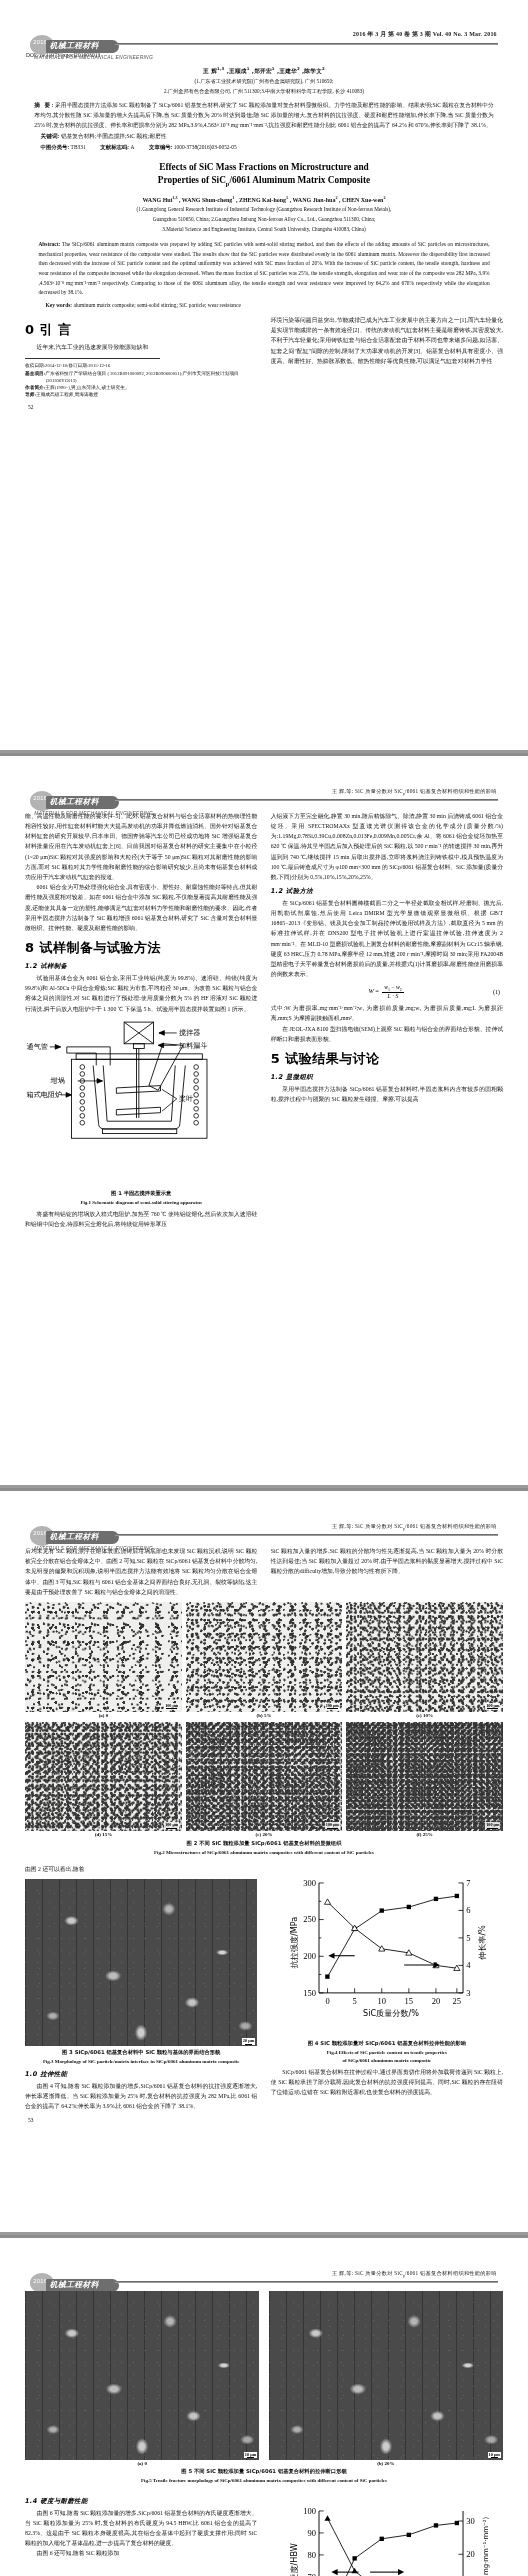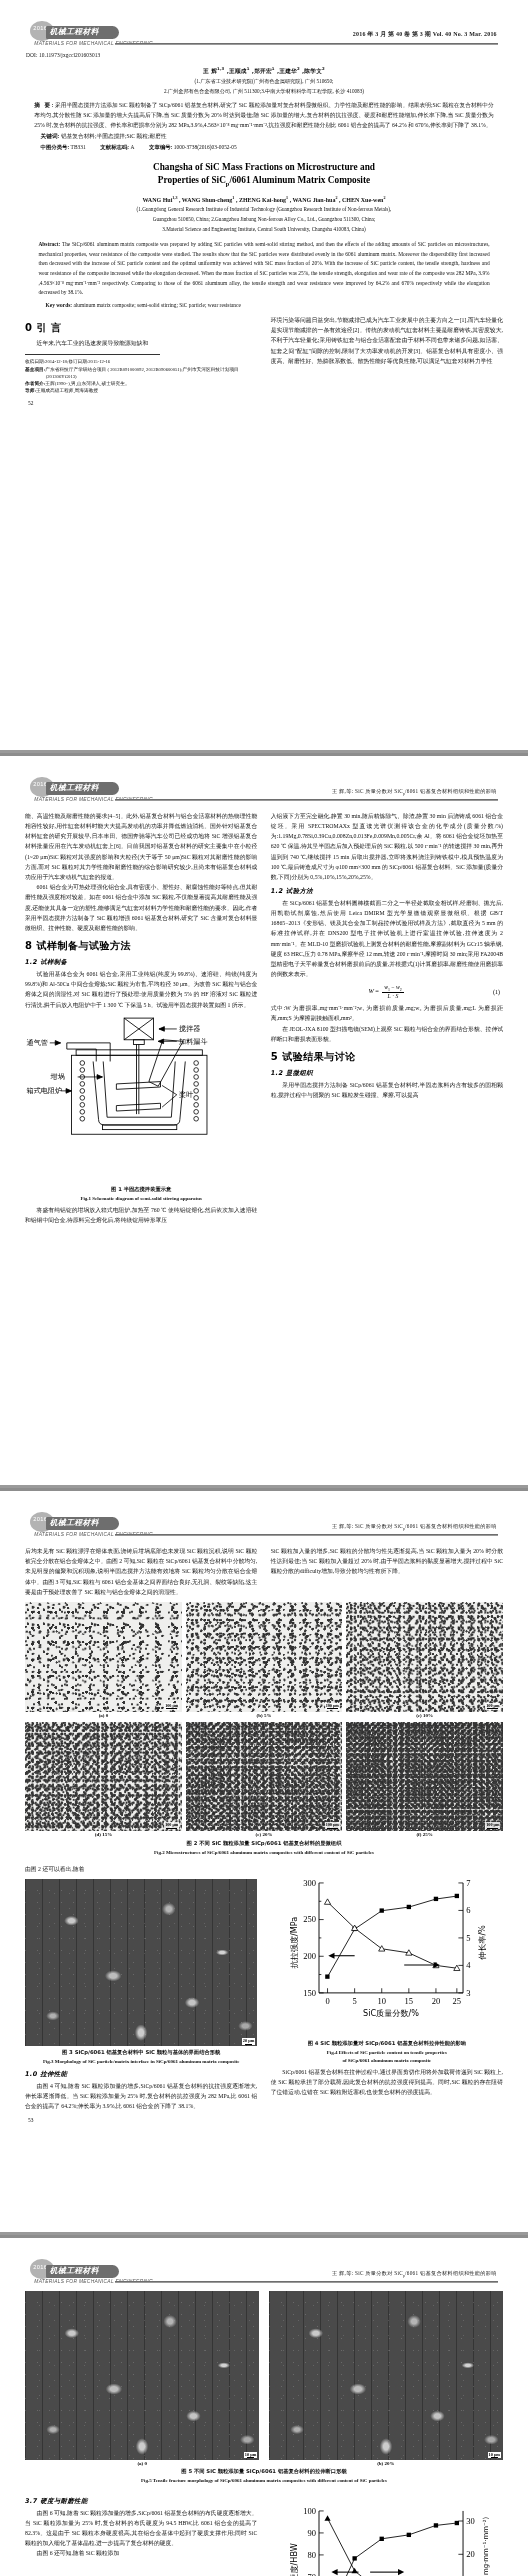--- a/index.html
+++ b/index.html
@@ -9,21 +9,21 @@
   .doc { width:528px; margin:0 auto; background:#9a9a9a; }
 
   .page {
     width:528px; background:#ffffff; position:relative;
     padding:0; margin:0 0 3.1px 0; overflow:hidden;
   }
   .page-inner { padding: 17.5px 25px 10.3px 25px; }
 
   
   .runhead { position:relative; height:30px; margin-bottom:3.1px; }
-  .logo-wrap { position:absolute; left:5.2px; top:2px; width:170px; height:30px; }
+  .logo-wrap { position:absolute; left:5.2px; top:16px; width:170px; height:30px; }
   .logo-ellipse {
     position:absolute; left:0; top:1px; width:24px; height:20.6px;
     border-radius:50%; background:#b3b3b3;
   }
   .logo-year {
     position:absolute; left:3.1px; top:5.7px; font-size:5.7px; color:#ffffff;
     font-family:"Liberation Sans", sans-serif; letter-spacing:0.3px;
   }
   .logo-bar {
     position:absolute; left:15.5px; top:6.7px; width:73px; height:13px;
@@ -105,21 +105,21 @@
 
   
   .cols { display:flex; gap:13.4px; margin-top:7.2px; }
   .col { flex:1 1 0; min-width:0; }
   .col p, .col div.para {
     font-size:5.8px; line-height:1.76; text-align:justify; color:#111;
     margin:0 0 0 0; text-indent:2em;
   }
   .col p.noind { text-indent:0; }
   h3.sec {
-    font-size:10px; font-weight:bold; margin:6.2px 0 3.1px 0; color:#000;
+    font-size:13px; font-weight:bold; margin:6.2px 0 3.1px 0; color:#000;
     font-family:"DejaVu Sans", sans-serif; letter-spacing:0.5px;
   }
   h4.subsec {
     font-size:6.4px; font-weight:bold; margin:4.6px 0 2.1px 0; color:#000;
     font-family:"DejaVu Sans", sans-serif; letter-spacing:0.4px;font-style:italic;
   }
   sup { font-size:.68em; vertical-align:super; }
   sub { font-size:.68em; vertical-align:sub; }
 
   .footnote-rule { border-top:0.5px solid #333; width:58%; margin:5.2px 0 3.6px 0; }
@@ -266,21 +266,21 @@
     <div class="clc">
       <span class="lbl">中图分类号:</span>
       <span>TB331</span><span class="sp"></span>
       <span class="lbl">文献标志码:</span>
       <span>A</span><span class="sp"></span>
       <span class="lbl">文章编号:</span>
       <span>1000-3738(2016)03-0052-05</span>
     </div>
 
     <h2 class="title-en">
-      <span>Changsha of SiC Mass Fractions on Microstructure and</span><br>
+      <span>Effects of SiC Mass Fractions on Microstructure and</span><br>
       <span>Properties of SiC<sub>p</sub>/6061 Aluminum Matrix Composite</span>
     </h2>
 
     <div class="authors-en">
       WANG Hui<sup>1,3</sup> , WANG Shun-cheng<sup>1</sup> , ZHENG Kai-hong<sup>1</sup> , WANG Jian-hua<sup>2</sup> , CHEN Xue-wen<sup>2</sup>
     </div>
     <div class="affil-en">(1.Guangdong General Research Institute of Industrial Technology (Guangzhou Research Institute of Non-ferrous Metals),</div>
     <div class="affil-en">Guangzhou 510650, China; 2.Guangzhou Jinbang Non-ferrous Alloy Co., Ltd., Guangzhou 511300, China;</div>
     <div class="affil-en">3.Material Science and Engineering Institute, Central South University, Changsha 410083, China)</div>
 
@@ -671,21 +671,21 @@
           </div>
           <div class="sublabel">(b) 20%</div>
         </div>
       </div>
       <div class="figcap-cn">图 5   不同 SiC 颗粒添加量 SiCp/6061 铝基复合材料的拉伸断口形貌</div>
       <div class="figcap-en">Fig.5   Tensile fracture morphology of SiCp/6061 aluminum matrix composites with different content of SiC particles</div>
     </div>
 
     <div class="cols">
       <div class="col">
-        <h4 class="subsec">3.7 硬度与耐磨性能</h4>
+        <h4 class="subsec">1.4 硬度与耐磨性能</h4>
         <p>由图 6 可知,随着 SiC 颗粒添加量的增多,SiCp/6061 铝基复合材料的布氏硬度逐渐增大。当 SiC 颗粒添加量为 25% 时,复合材料的布氏硬度为 94.5 HBW,比 6061 铝合金的提高了 82.3%。这是由于 SiC 颗粒本身硬度很高,其在铝合金基体中起到了硬质支撑作用;同时 SiC 颗粒的加入细化了基体晶粒,进一步提高了复合材料的硬度。</p>
         <p>由图 6 还可知,随着 SiC 颗粒添加</p>
       </div>
       <div class="col">
 
         <div class="figbox">
           <svg viewBox="0 0 300 215" class="plot">
             <g stroke="#000" stroke-width="1.2" fill="none">
               <line x1="62" y1="18" x2="62" y2="160"></line>
               <line x1="248" y1="18" x2="248" y2="160"></line>

